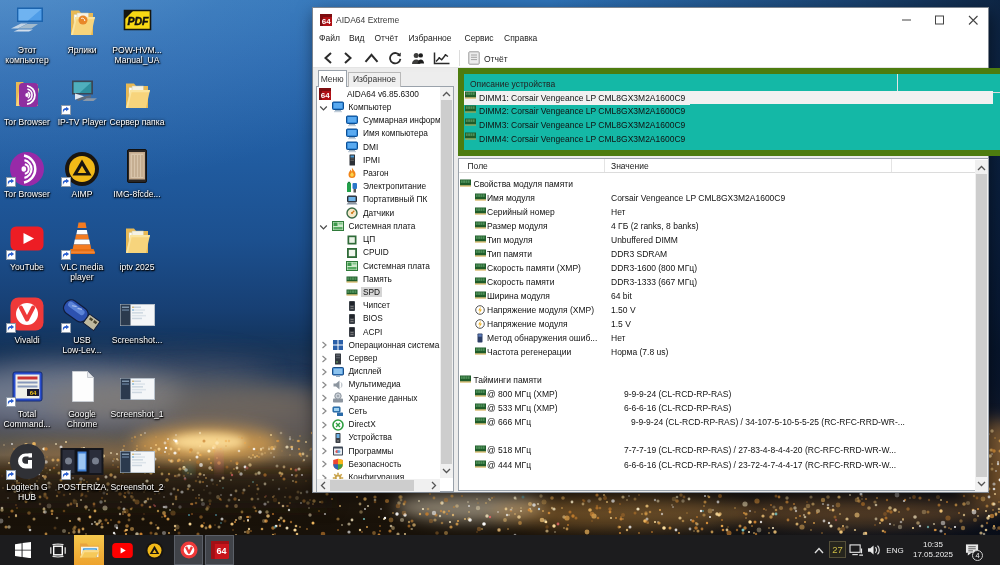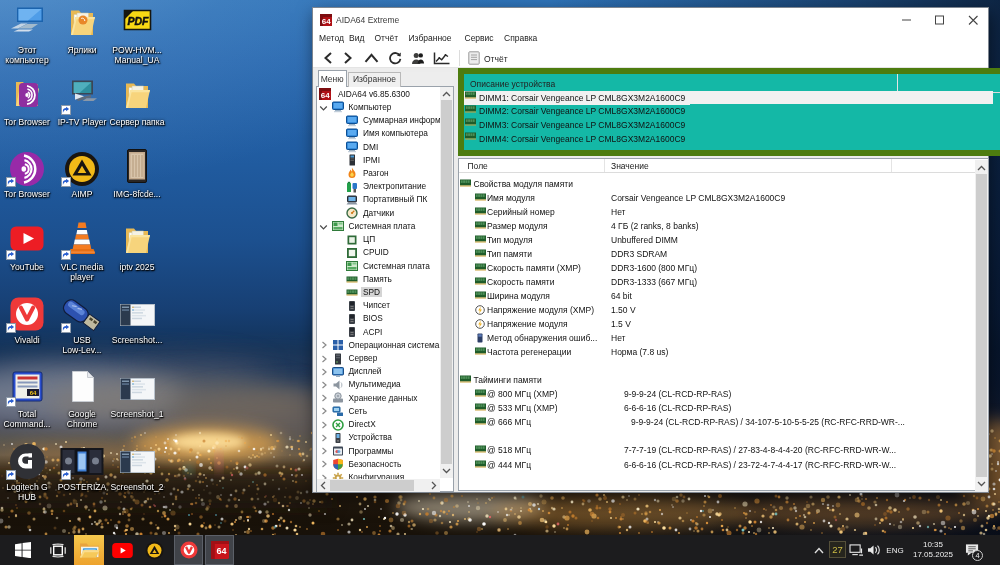--- a/index.html
+++ b/index.html
@@ -1570,21 +1570,21 @@
         <path d="M12 12h9" stroke="#444" stroke-width="1"></path>
       </svg>
  <svg class="wbtn" style="left:610px" width="33" height="23">
         <rect x="12.5" y="8" width="8" height="8" fill="none" stroke="#444" stroke-width="1"></rect>
       </svg>
  <svg class="wbtn" style="left:643px" width="34" height="23">
         <path d="M13 8l8.5 8.5M21.5 8 13 16.5" stroke="#444" stroke-width="1.1"></path>
       </svg>
  <div style="position:absolute;left:0;top:60px;width:675px;height:424px;background:#ececec"></div>
  <div id="menu">
-  <span style="left:6px">Метод</span>
+  <span style="left:6px">Файл</span>
         <span style="left:36px">Вид</span>
         <span style="left:61.5px">Отчёт</span>
         <span style="left:95.5px">Избранное</span>
         <span style="left:151.5px">Сервис</span>
         <span style="left:191px">Справка</span>
  </div>
  <span class="ti" style="left:9px;top:44px">
         <svg width="12" height="12" viewBox="0 0 12 12">
           <path d="M9 1 3.5 6 9 11" stroke="#2b2b2b" stroke-width="2" fill="none"></path>
         </svg>
@@ -1635,21 +1635,21 @@
  <span class="tab" style="left:35px;top:63.5px;width:53px;height:15px;background:#f0f0f0;border:1px solid #b9b9b9;border-bottom:none;text-align:center;padding-top:1.5px;z-index:2">Избранное</span>
  <div id="tree">
 <div class="trow" style="top:0.6px">
           <span class="tic" style="left:2.4px">
             <svg width="12" height="12" viewBox="0 0 12 12">
               <rect width="12" height="12" fill="#b01116"></rect>
               <path d="M0 0h12v3H3v9H0z" fill="#7d0d10"></path>
               <text x="6.2" y="9.5" font-size="8" font-weight="bold" fill="#fff" text-anchor="middle" font-family="Liberation Sans">64</text>
             </svg>
           </span>
-          <span class="tlb" style="left:21px">AIDA64 v6.85.6300</span>
+          <span class="tlb" style="left:30px">AIDA64 v6.85.6300</span>
         </div>
 <div class="trow" style="top:13.8px">
           <span class="texp" style="left:1.5px">
             <svg width="9" height="8" viewBox="0 0 9 8">
               <path d="M1.2 2.5 4.5 5.8 7.8 2.5" stroke="#4a4a4a" stroke-width="1.2" fill="none"></path>
             </svg>
           </span>
           <span class="tic" style="left:15.2px">
             <svg width="12" height="12" viewBox="0 0 12 12">
               <rect x="0.5" y="1" width="11" height="7.5" rx="1" fill="#1770c8" stroke="#0d4f93"></rect>

